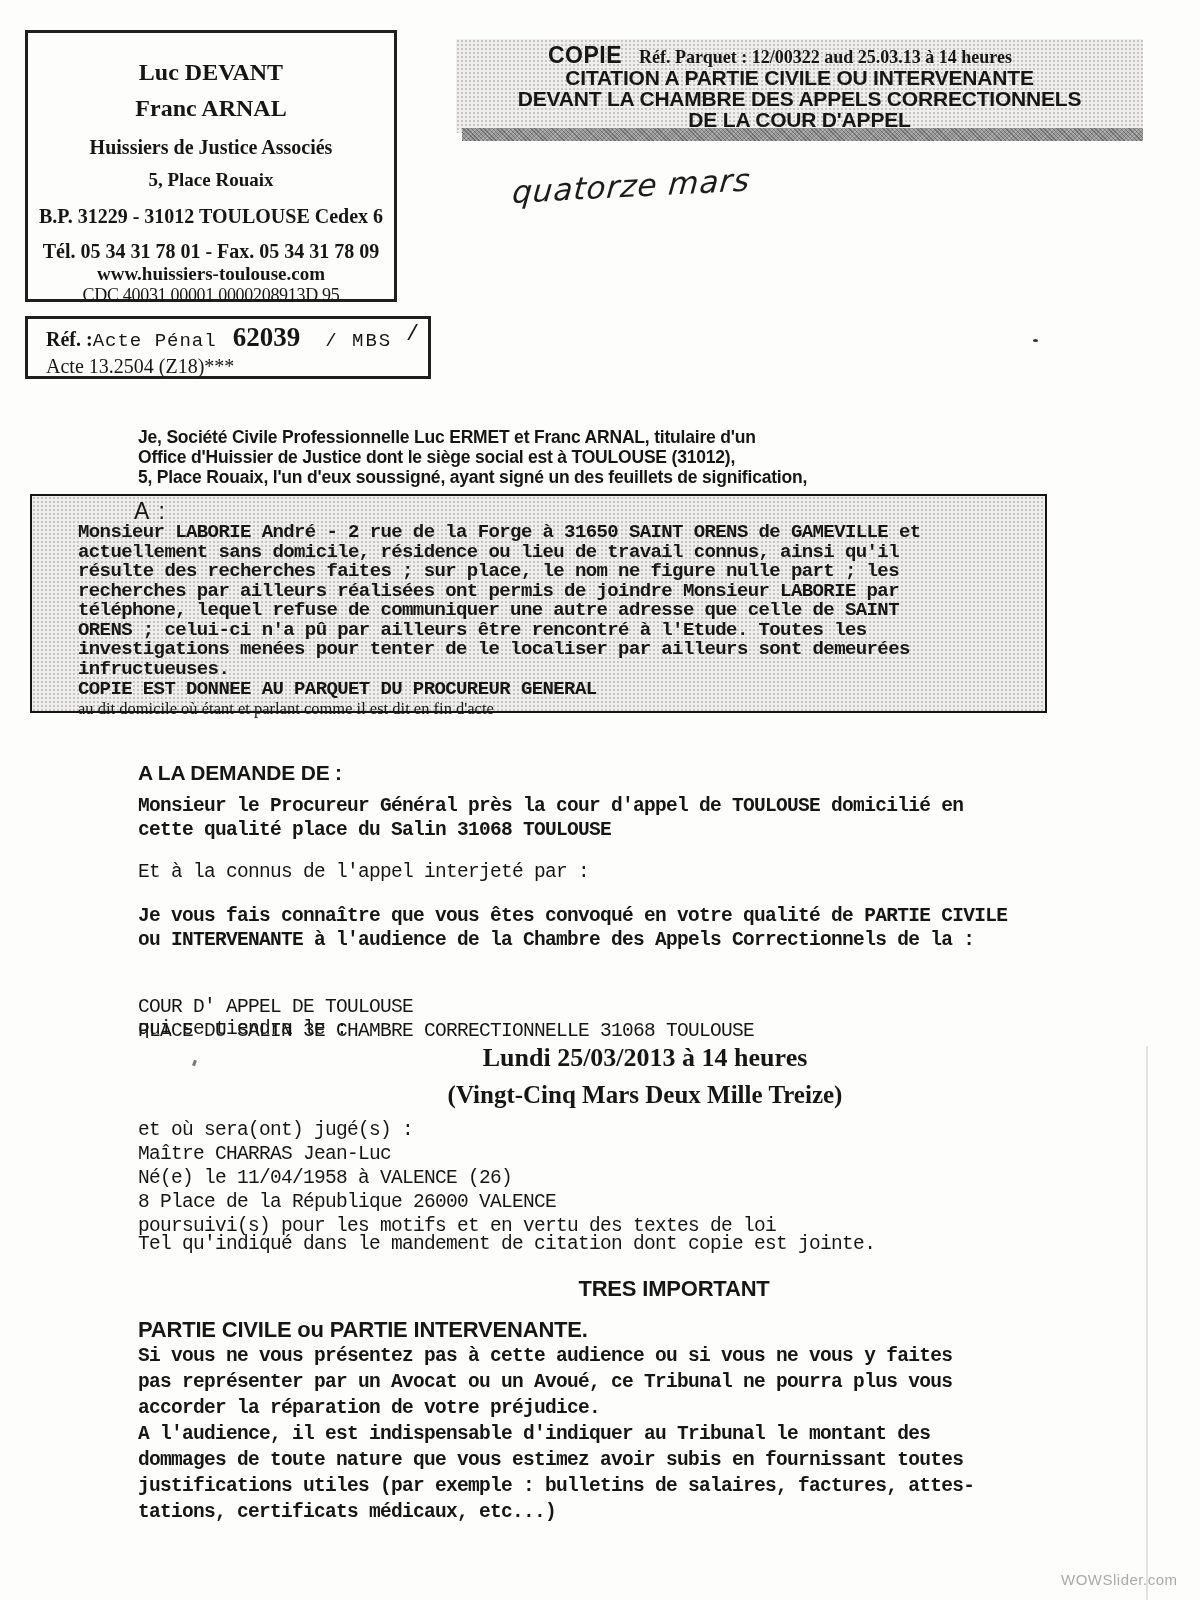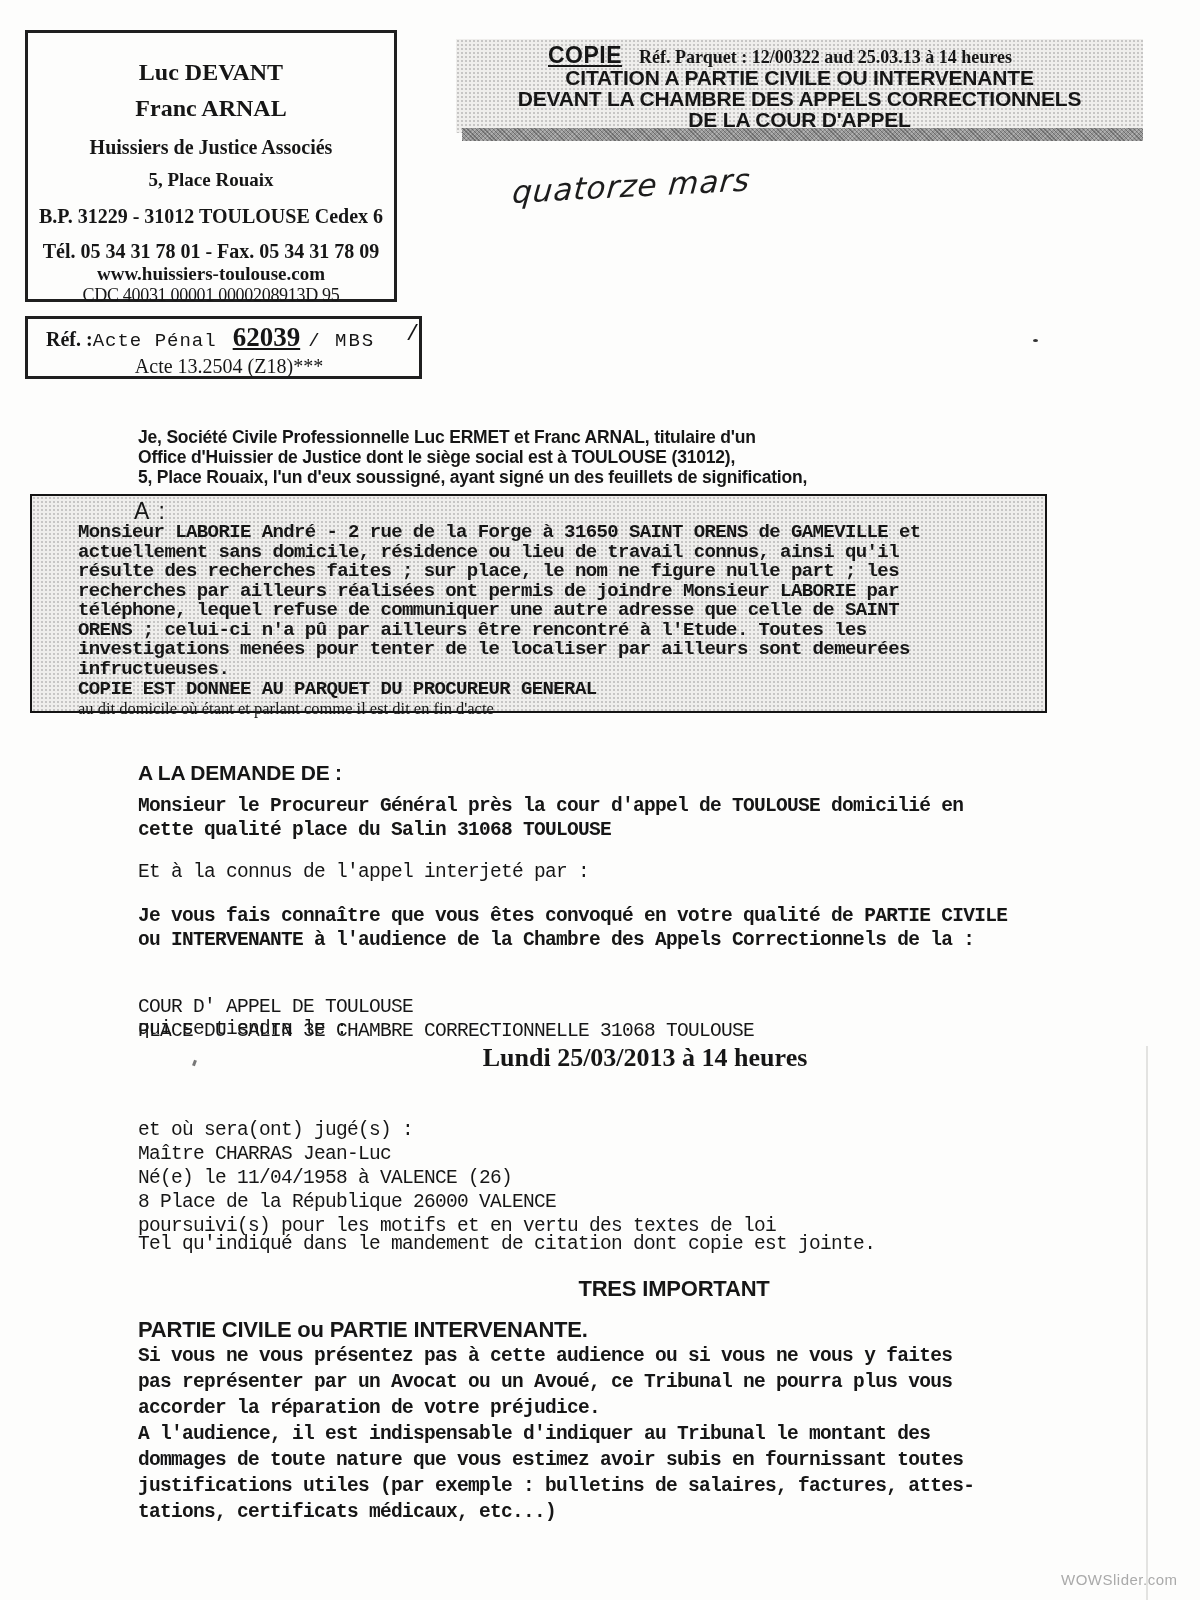--- a/index.html
+++ b/index.html
@@ -22,42 +22,42 @@
   .sender-box .l3{font:700 20px/1 "Liberation Serif",serif;margin-top:17px;}
   .sender-box .l4{font:700 19px/1 "Liberation Serif",serif;margin-top:13px;}
   .sender-box .l5{font:700 20px/1 "Liberation Serif",serif;margin-top:17px;}
   .sender-box .l6{font:700 20px/1 "Liberation Serif",serif;margin-top:15px;}
   .sender-box .l7{font:700 19px/1 "Liberation Serif",serif;margin-top:3px;}
   .sender-box .l8{font:400 18px/1 "Liberation Serif",serif;margin-top:3px;letter-spacing:-.3px;}
 
   
   .ref-box{
     left:25px;top:316px;width:366px;height:52px;border:3px solid #1f1f1f;
-    padding:5px 7px 0 18px;background:#fdfdfc;text-align:center;
+    padding:5px 16px 0 18px;background:#fdfdfc;
   }
   .ref-row{display:flex;align-items:baseline;}
   .ref-label{font:700 20px/1 "Liberation Serif",serif;}
   .ref-acte{font:400 19px/1 "Liberation Mono",monospace;letter-spacing:1px;}
-  .ref-num{font:700 27px/1 "Liberation Serif",serif;margin:0 8px 0 16px;text-decoration:underline;}
+  .ref-num{font:700 27px/1 "Liberation Serif",serif;margin:0 25px 0 16px;}
   .ref-suffix{font:400 19px/1 "Liberation Mono",monospace;letter-spacing:2px;}
   .ref-line2{font:400 20px/1 "Liberation Serif",serif;margin-top:5px;}
   .ref-outside-slash{left:406px;top:324px;font:400 22px/1 "Liberation Mono",monospace;}
 
   
   .halftone-light{
     background-color:#efeeec;
     background-image:radial-gradient(rgba(105,105,105,.30) 1px,transparent 1.15px);
     background-size:4px 4px;
   }
   .header-block{
     left:456px;top:39px;width:687px;height:89px;padding-top:5px;
     text-align:center;
   }
   .header-row1{display:flex;align-items:baseline;justify-content:flex-start;padding-left:92px;gap:17px;}
-  .copy-label{font:700 23px/1 "Liberation Sans",sans-serif;letter-spacing:.5px;text-decoration:underline;}
+  .copy-label{font:700 23px/1 "Liberation Sans",sans-serif;letter-spacing:.5px;}
   .ref-parquet{font:700 18px/1 "Liberation Serif",serif;}
   .header-title{font:700 21px/21px "Liberation Sans",sans-serif;letter-spacing:-.2px;}
   .header-bar{
     left:462px;top:128px;width:681px;height:13px;
     background-color:#979797;
     background-image:
       repeating-linear-gradient(45deg,rgba(0,0,0,.28) 0 1px,transparent 1px 3px),
       repeating-linear-gradient(-45deg,rgba(255,255,255,.25) 0 1px,transparent 1px 3px);
   }
 
@@ -163,20 +163,23 @@
 
   <div class="abs mono-b pre" style="left:138px;top:904px;width:1000px;">Je vous fais connaître que vous êtes convoqué en votre qualité de PARTIE CIVILE
 ou INTERVENANTE à l'audience de la Chambre des Appels Correctionnels de la :</div>
   <div class="abs mono-r pre" style="left:138px;top:995px;width:1000px;">COUR D' APPEL DE TOULOUSE
 PLACE DU SALIN 3E CHAMBRE CORRECTIONNELLE  31068 TOULOUSE</div>
   <div class="abs mono-r" style="left:138px;top:1017px;">qui se tiendra le :</div>
 
   <div class="abs center-wrap" style="left:90px;top:1045px;width:1110px;text-align:center;">
     <span class="date-big">Lundi 25/03/2013 à 14 heures</span>
   </div>
+  <div class="abs center-wrap" style="left:90px;top:1082px;width:1110px;">
+    <span class="date-big" style="font-size:25px;">(Vingt-Cinq Mars Deux Mille Treize)</span>
+  </div>
 
   <div class="abs mono-r pre" style="left:138px;top:1118px;width:1000px;">et où sera(ont) jugé(s) :
 Maître CHARRAS Jean-Luc
 Né(e) le 11/04/1958 à VALENCE (26)
 8 Place de la République 26000 VALENCE
 poursuivi(s) pour les motifs et en vertu des textes de loi</div>
   <div class="abs mono-r" style="left:138px;top:1232px;">Tel qu'indiqué dans le mandement de citation dont copie est jointe.</div>
 
   <div class="abs center-wrap" style="left:138px;top:1278px;width:1072px;">
     <span class="sec-heading" style="font-size:22px;">TRES IMPORTANT</span>

